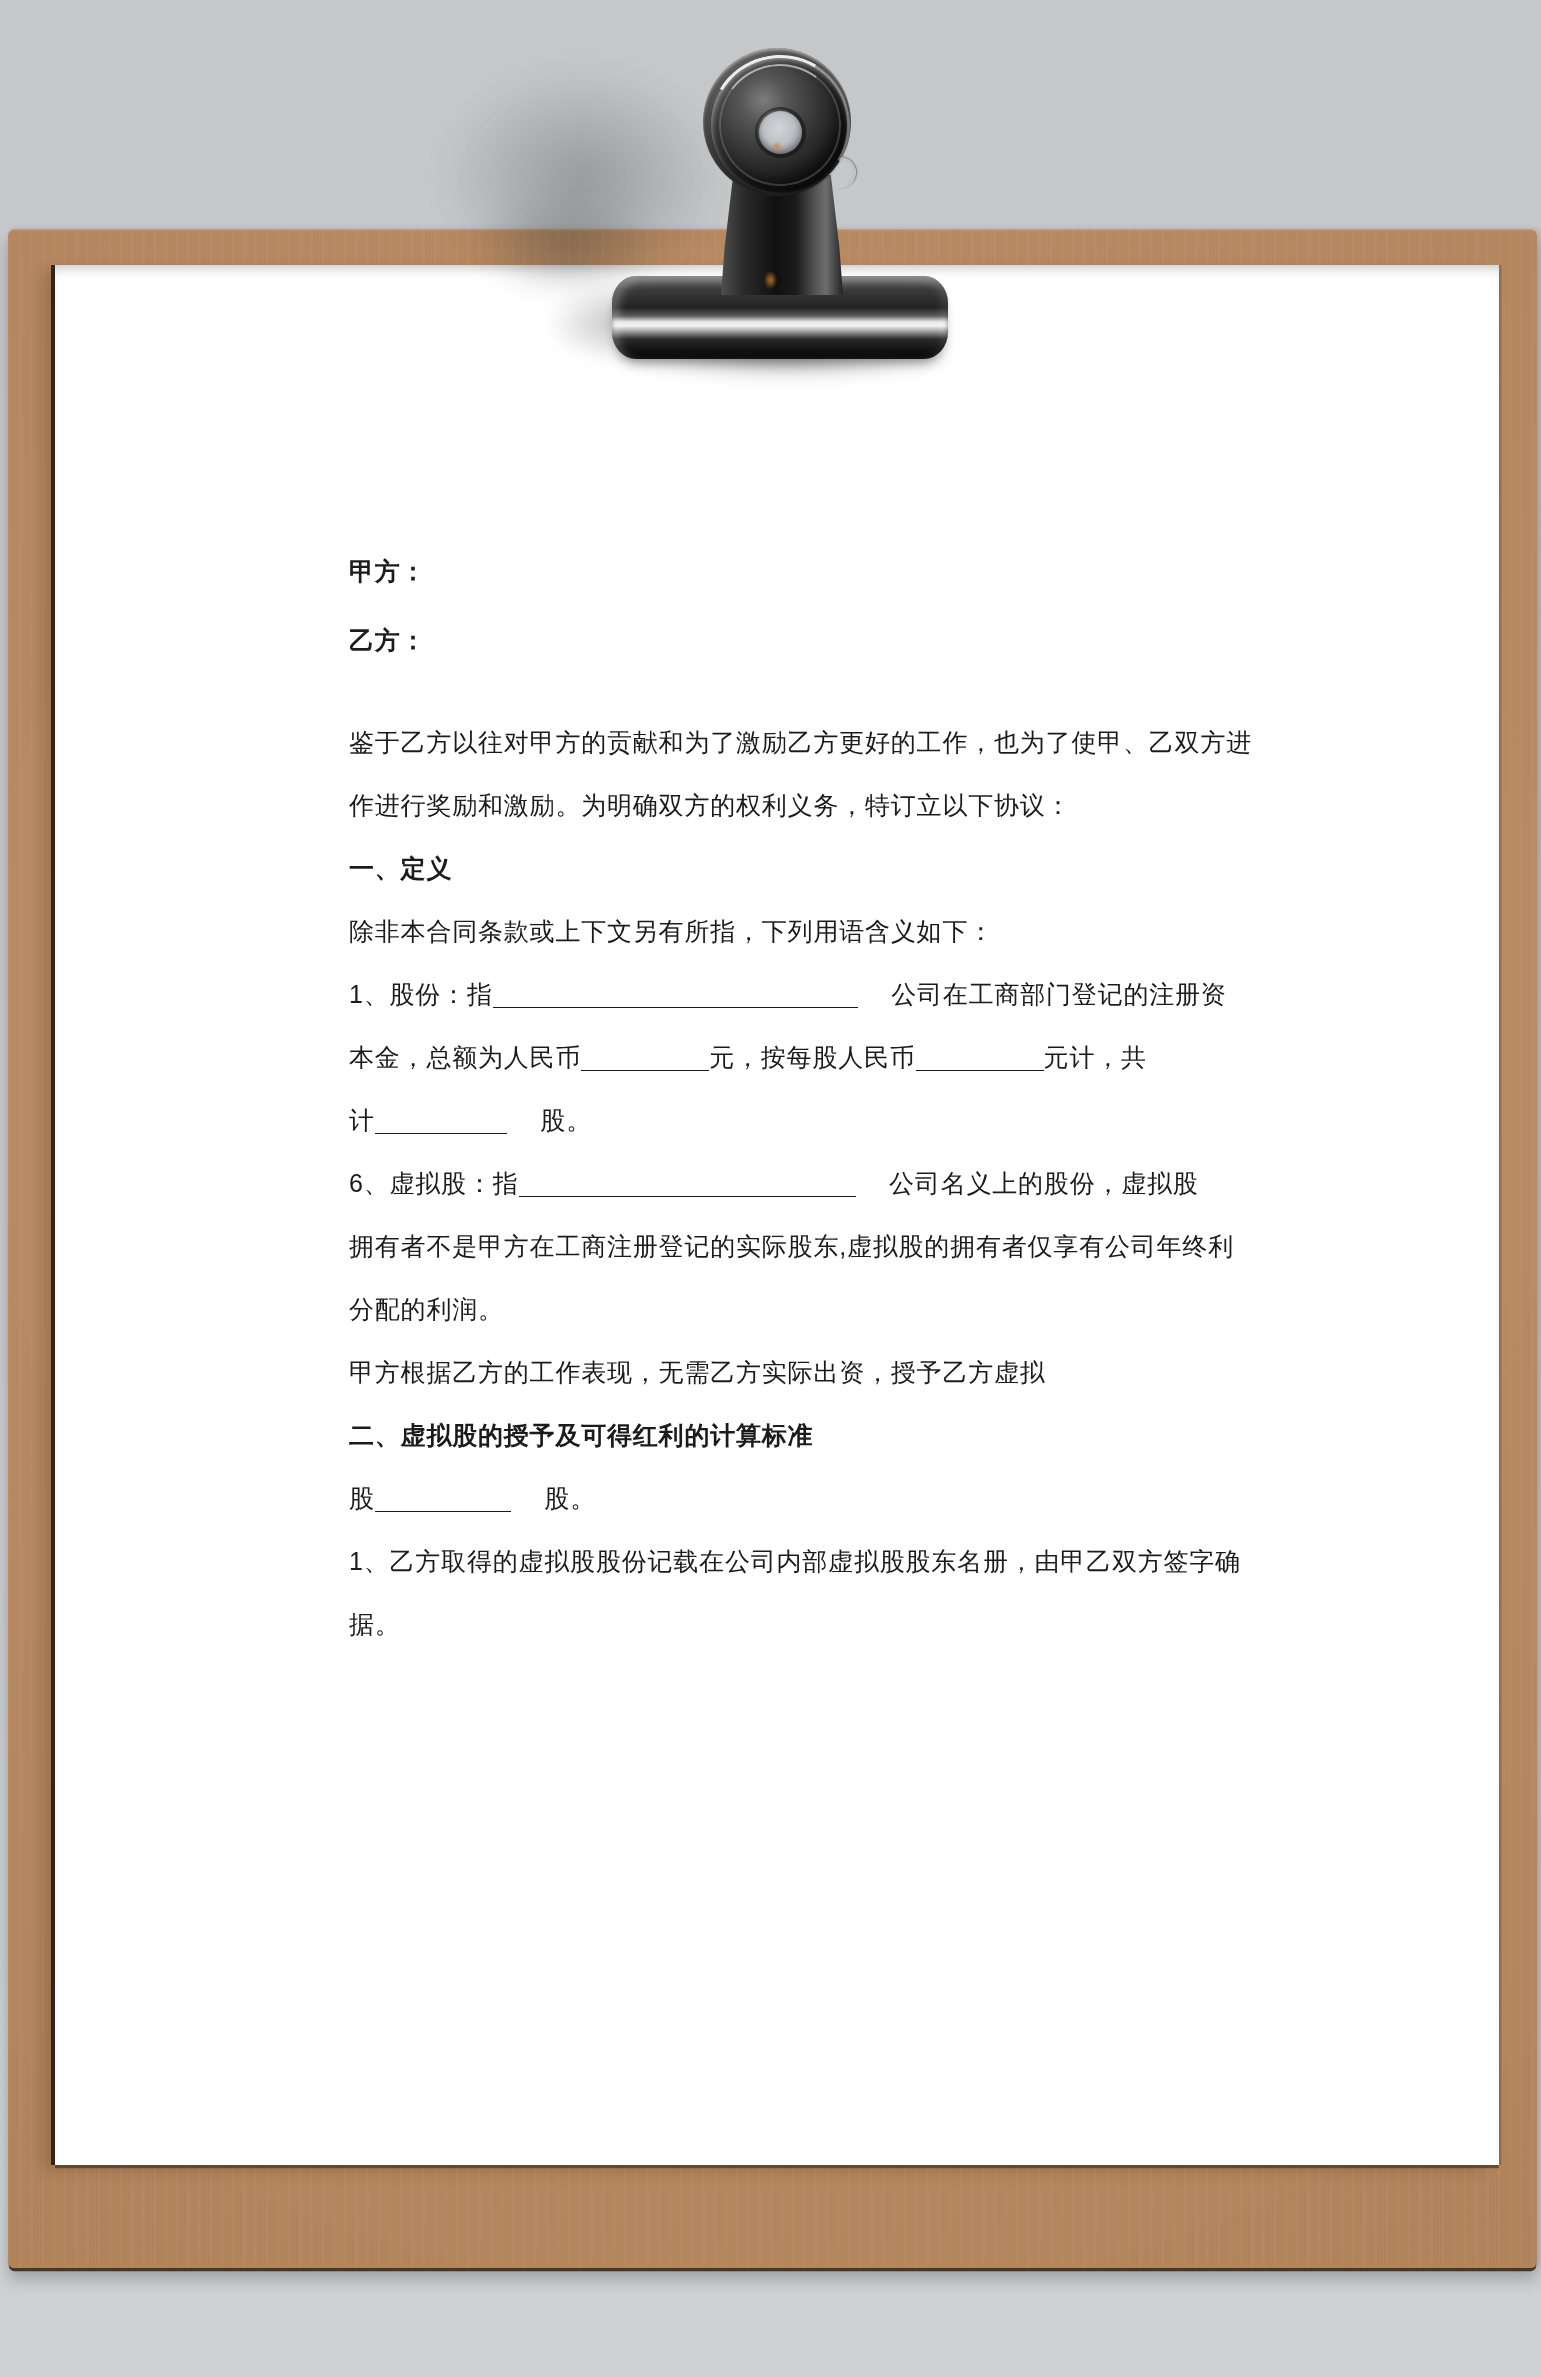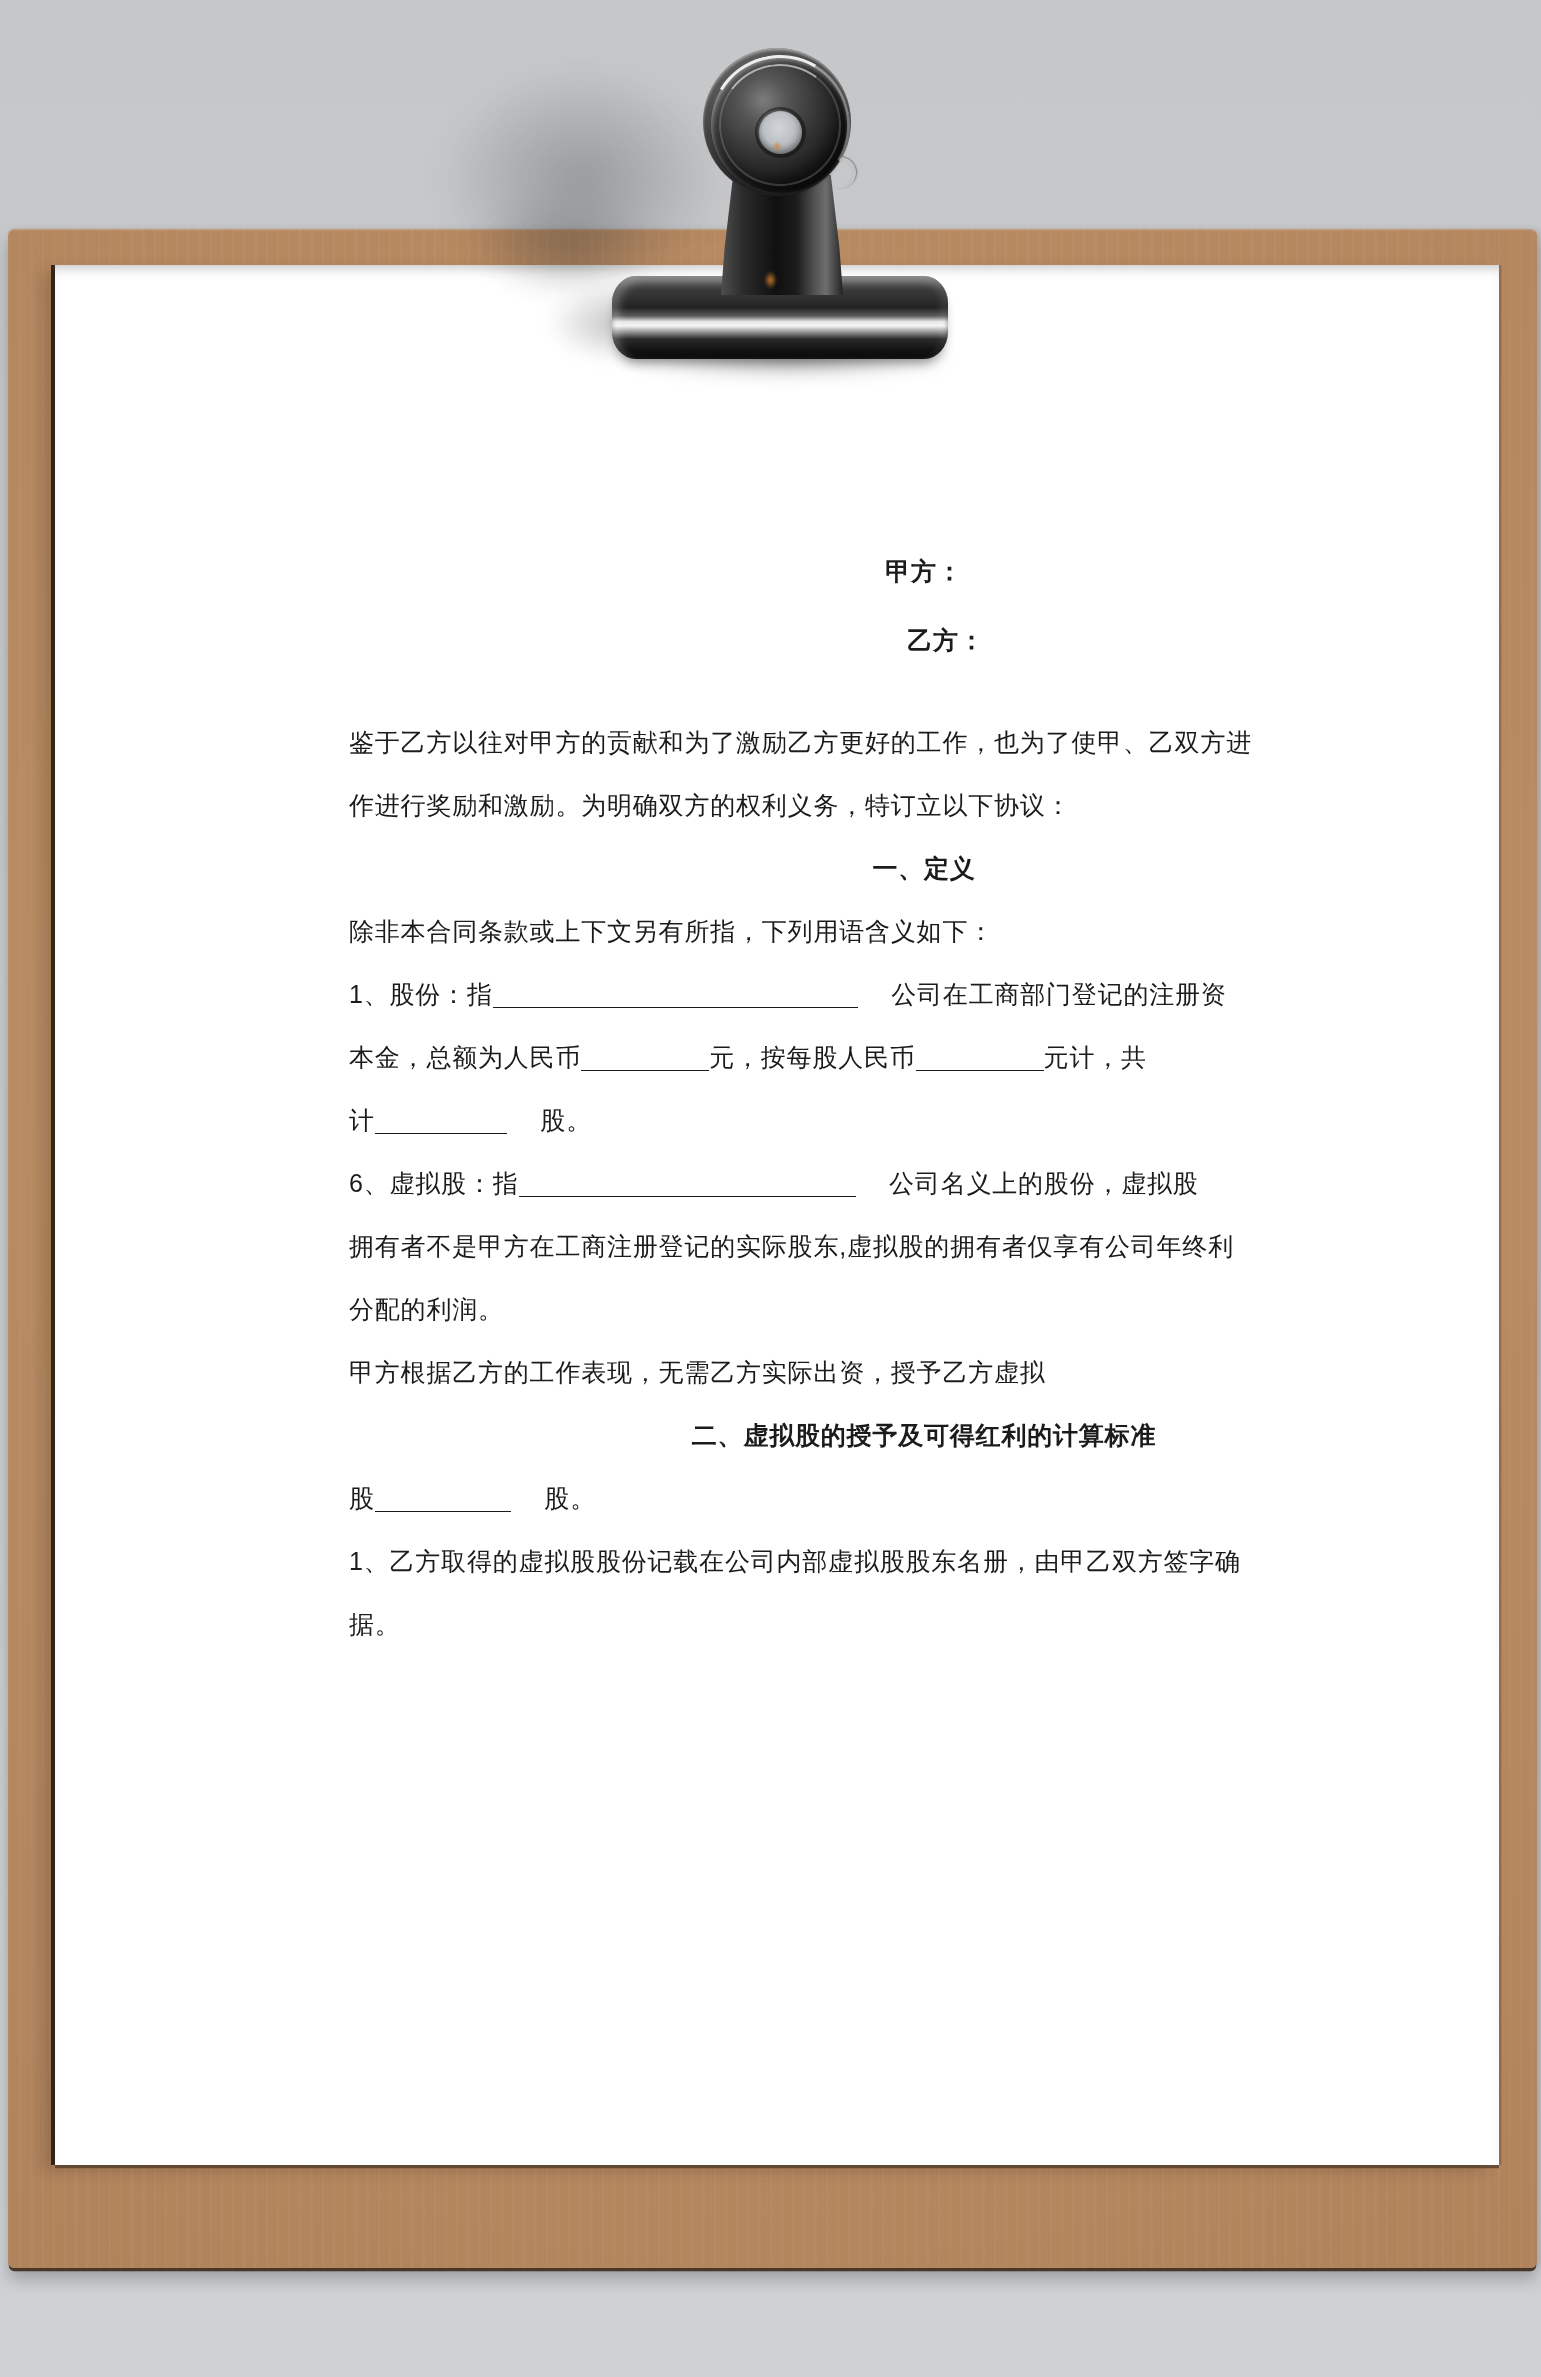--- a/index.html
+++ b/index.html
@@ -35,21 +35,21 @@
                inset 0 9.6px 13px -8px rgba(0,0,0,.28);
   }
   .doc{
     position:absolute;left:0;top:0;width:100%;height:100%;
     padding:275px 0 0 294px;color:var(--ink);
   }
   .line{
     font-size:25px;line-height:63px;white-space:nowrap;
     letter-spacing:0.8px;
   }
-  .line.bold{font-weight:700;text-align:center;}
+  .line.bold{font-weight:700;}
   .bl{
     display:inline-block;height:24px;position:relative;top:4.8px;
     border-bottom:1.6px solid var(--ink);
   }
   
   .shadow-wall{
     position:absolute;left:437px;top:64px;width:289px;height:233px;z-index:2;
     background:radial-gradient(closest-side,rgba(45,48,54,.30),rgba(45,48,54,0));
     filter:blur(11.2px);
   }
@@ -128,21 +128,21 @@
   }
 </style>
 </head>
 <body>
 
 <div class="board"></div>
 
 <div class="paper">
   <div class="doc" id="doc">
       <div class="line bold" style="margin-bottom: 6.4px;"><span>甲方：</span></div>
-      <div class="line bold" style="margin-bottom: 39px; margin-left: 44px;"><span>乙方：</span></div>
+      <div class="line bold" style="margin-bottom: 39px;"><span>乙方：</span></div>
       <div class="line"><span>鉴于乙方以往对甲方的贡献和为了激励乙方更好的工作，也为了使甲、乙双方进</span></div>
       <div class="line"><span>作进行奖励和激励。为明确双方的权利义务，特订立以下协议：</span></div>
       <div class="line bold"><span>一、定义</span></div>
       <div class="line"><span>除非本合同条款或上下文另有所指，下列用语含义如下：</span></div>
       <div class="line"><span>1、股份：指</span><span class="bl" style="width: 365px;"></span><span>　 公司在工商部门登记的注册资</span></div>
       <div class="line"><span>本金，总额为人民币</span><span class="bl" style="width: 128px;"></span><span>元，按每股人民币</span><span class="bl" style="width: 128px;"></span><span>元计，共</span></div>
       <div class="line"><span>计</span><span class="bl" style="width: 132px;"></span><span>　 股。</span></div>
       <div class="line"><span>6、虚拟股：指</span><span class="bl" style="width: 337px;"></span><span>　 公司名义上的股份，虚拟股</span></div>
       <div class="line"><span>拥有者不是甲方在工商注册登记的实际股东,虚拟股的拥有者仅享有公司年终利</span></div>
       <div class="line"><span>分配的利润。</span></div>

